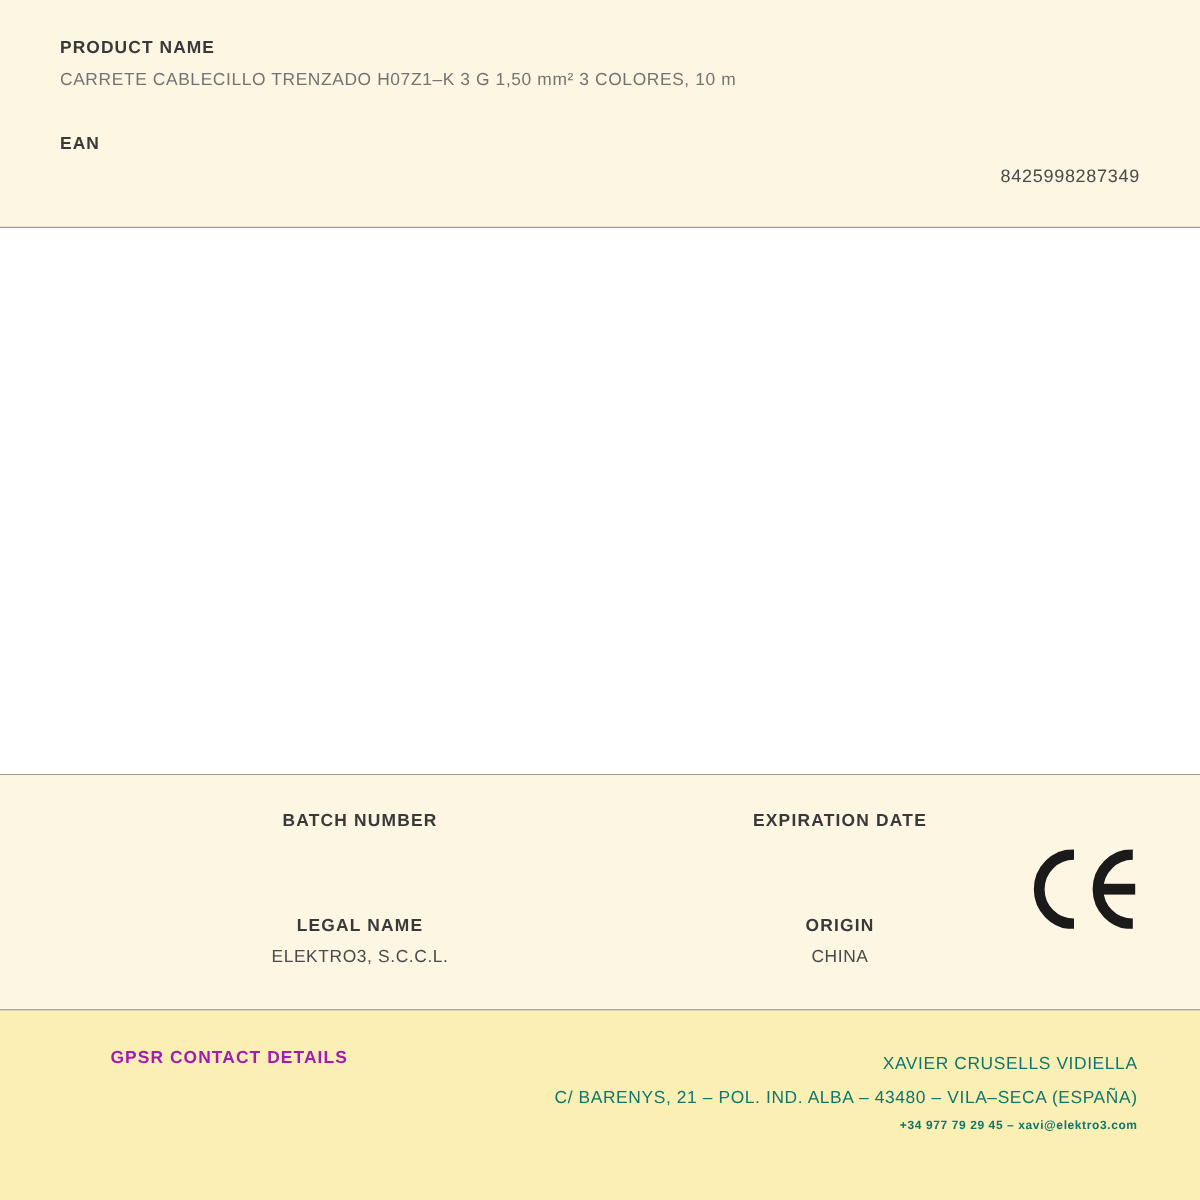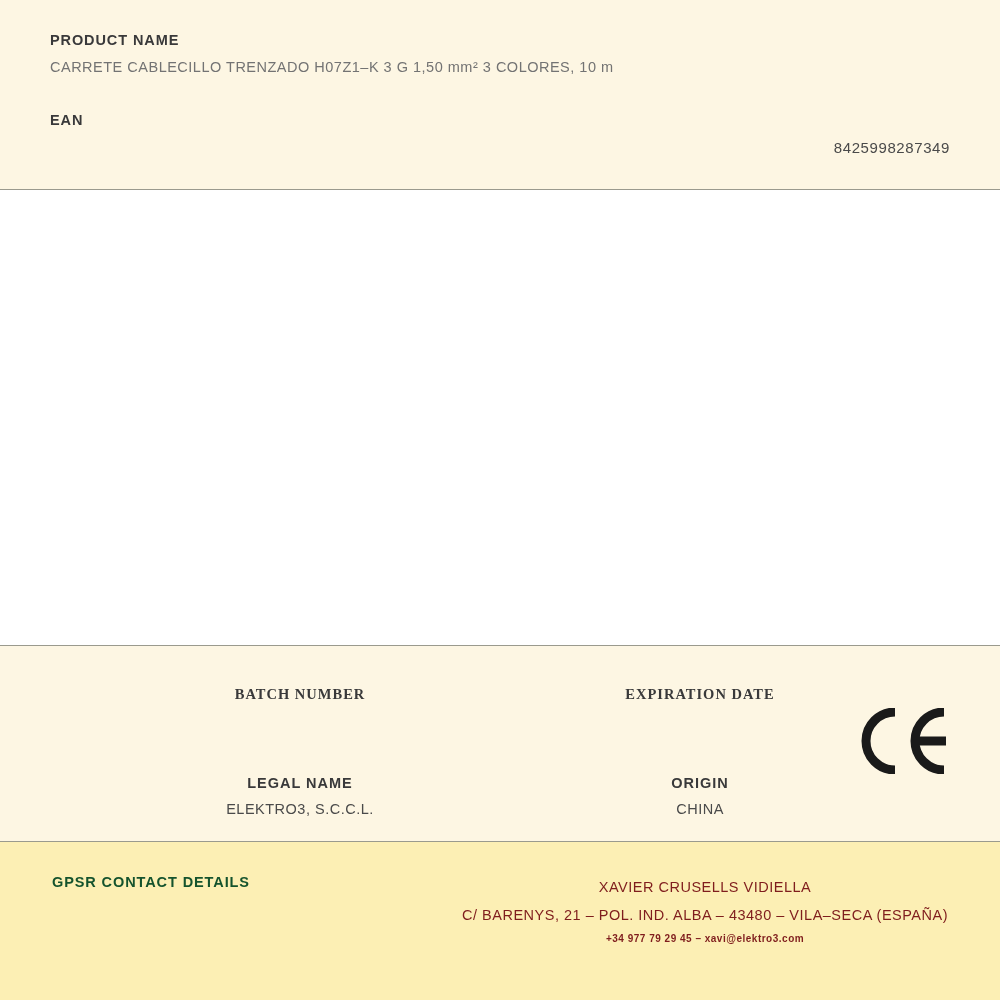--- a/index.html
+++ b/index.html
@@ -87,21 +87,21 @@
     letter-spacing: 1px;
     color: #39393a;
   }
   .info-val {
     font-size: 14.5px;
     letter-spacing: 0.5px;
     color: #4a4a4a;
     margin-top: 10px;
     min-height: 17px;
   }
-  .row1 { padding-top: 40px; font-family: Liberation Serif, serif; }
+  .row1 { padding-top: 30px; }
   .row2 { padding-top: 45px; }
   .ce-wrap {
     position: absolute;
     right: 52px;
     top: 62px;
     width: 90px;
     height: 66px;
   }
 
   
@@ -111,32 +111,32 @@
     box-sizing: border-box;
     padding: 32px 52px 0 52px;
     display: flex;
     justify-content: space-between;
     align-items: flex-start;
   }
   .footer-label {
     font-size: 14.5px;
     font-weight: bold;
     letter-spacing: 0.9px;
-    color: #14532d;
+    color: #a21caf;
     white-space: nowrap;
+    margin-left: 40px;
   }
   .footer-right {
     text-align: right;
     line-height: 1.9;
   }
   .footer-line {
     font-size: 14.5px;
     letter-spacing: 0.5px;
-    color: #7f1d1d;
-    text-align: center;
+    color: #0f766e;
   }
   .footer-line.small {
     font-size: 10px;
     font-weight: bold;
   }
 </style>
 </head>
 <body>
 
 <div class="page">

